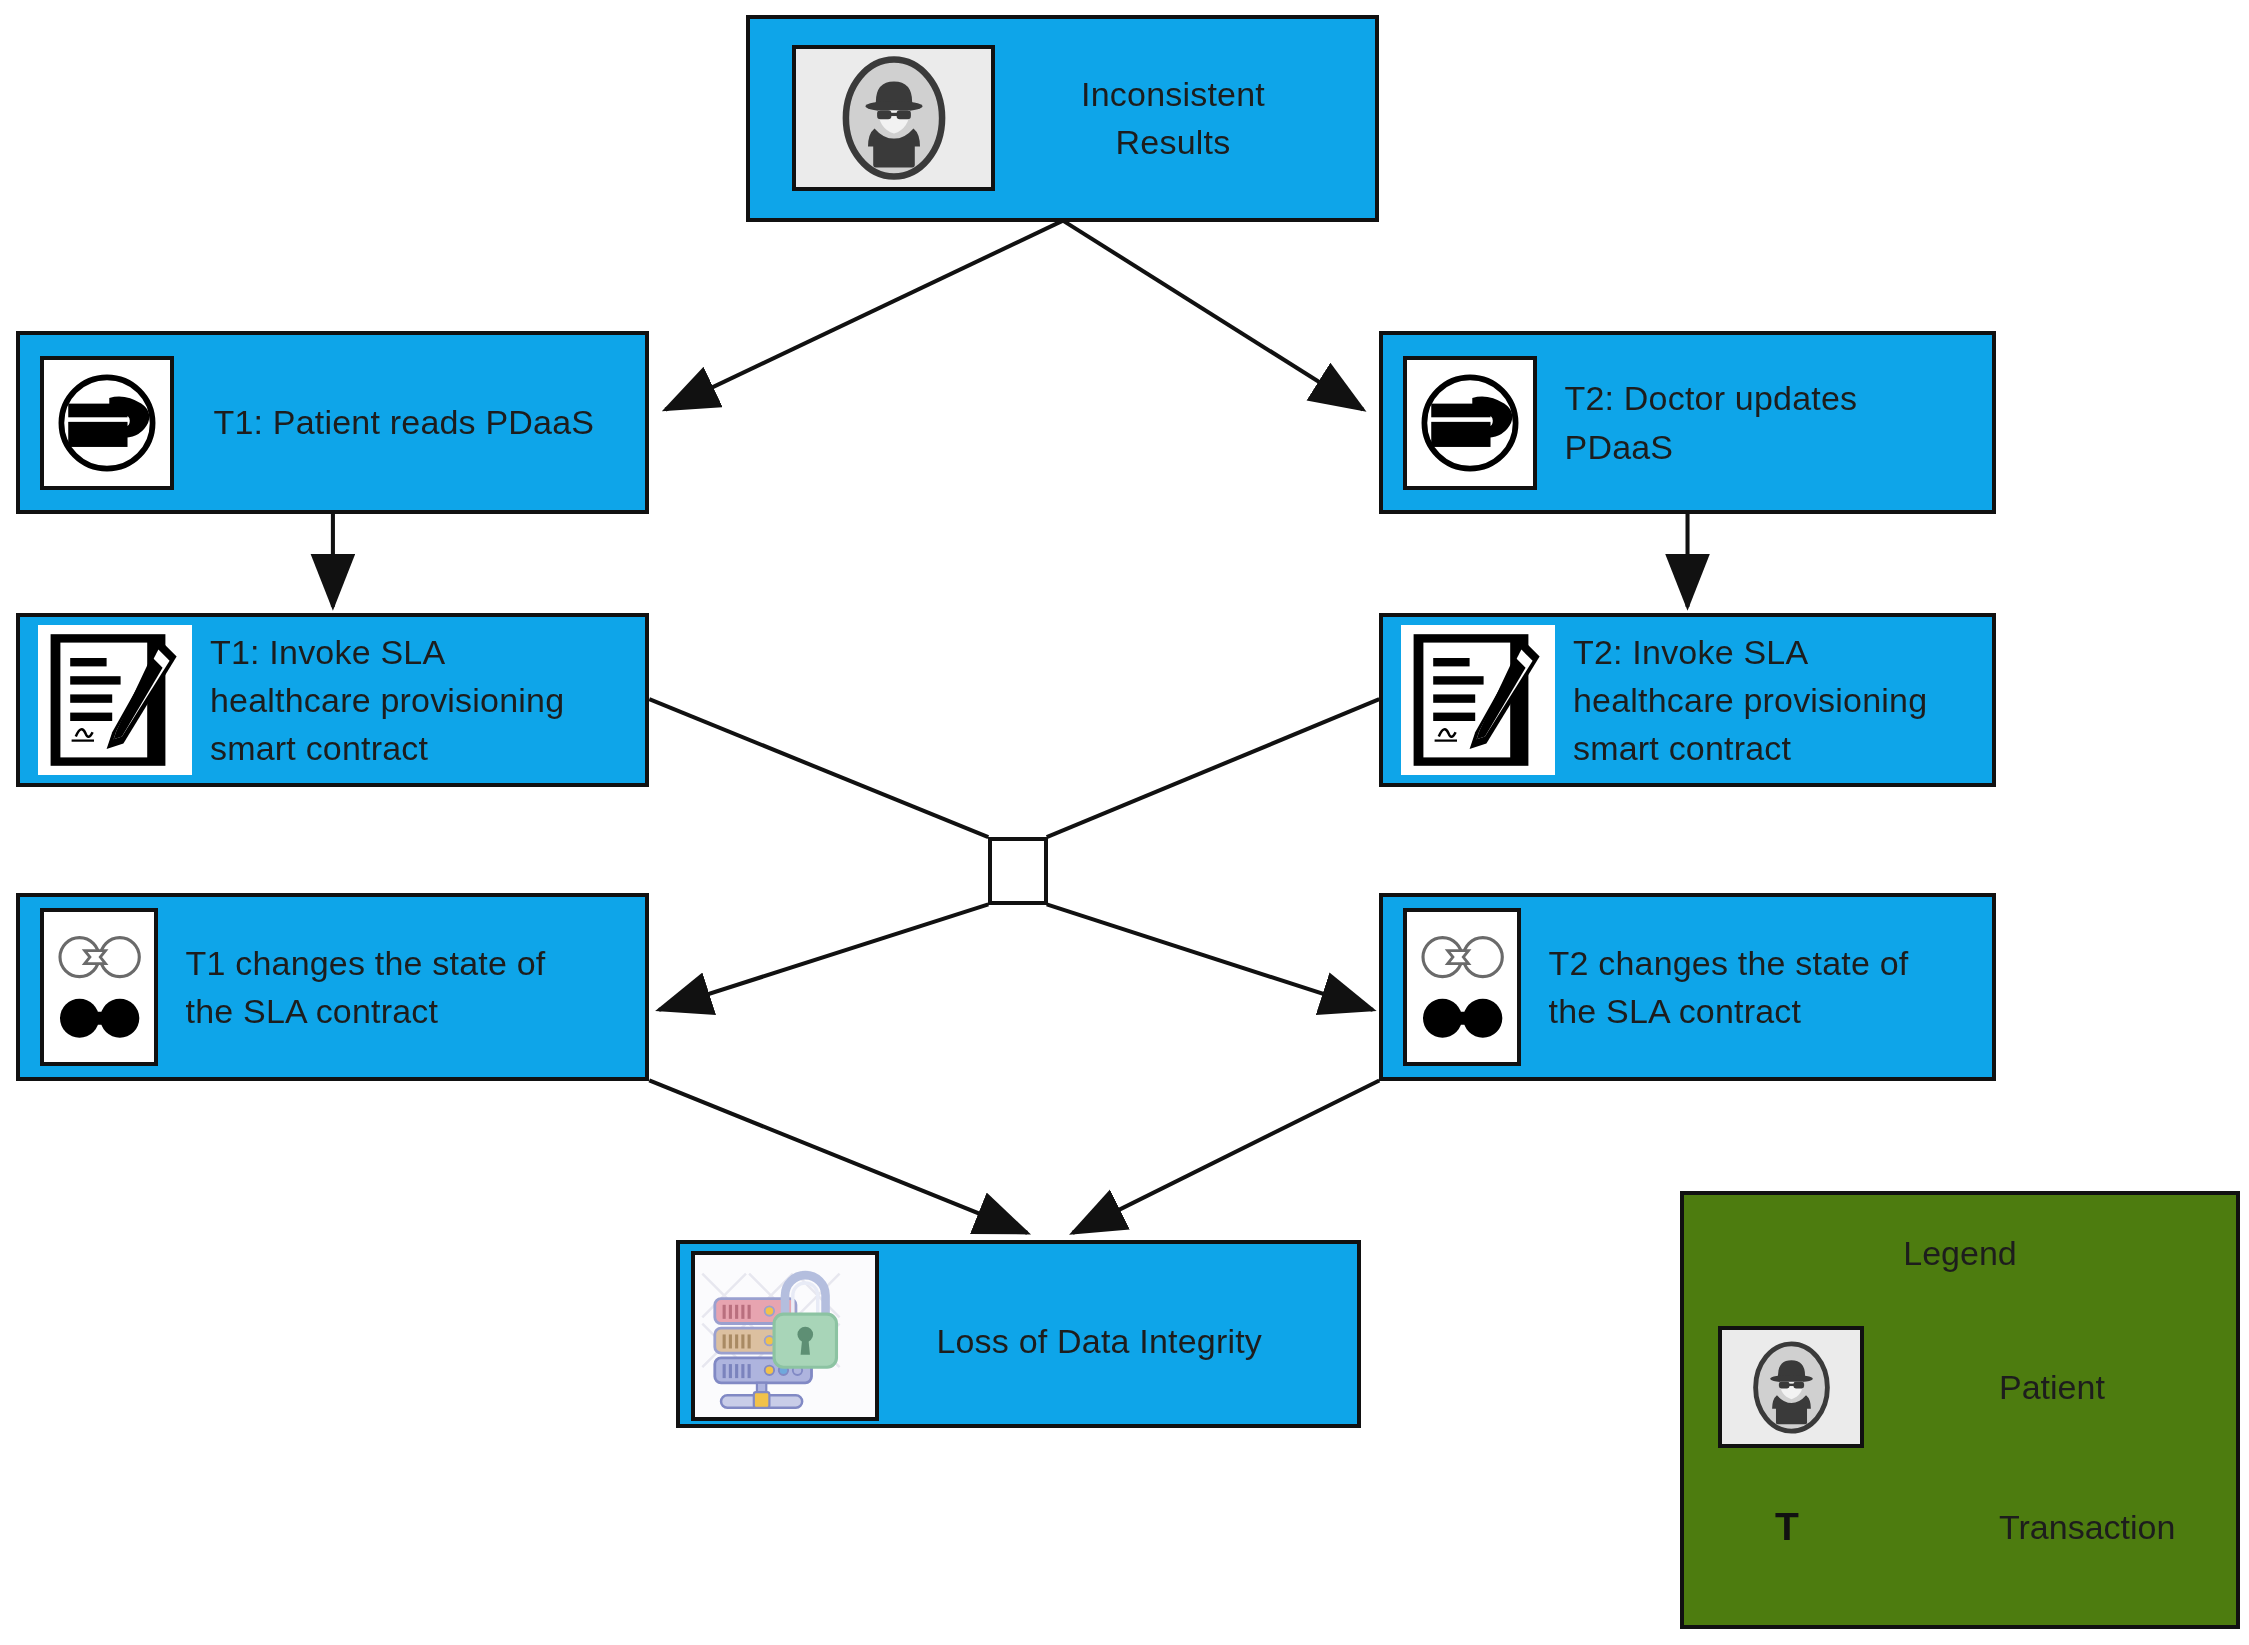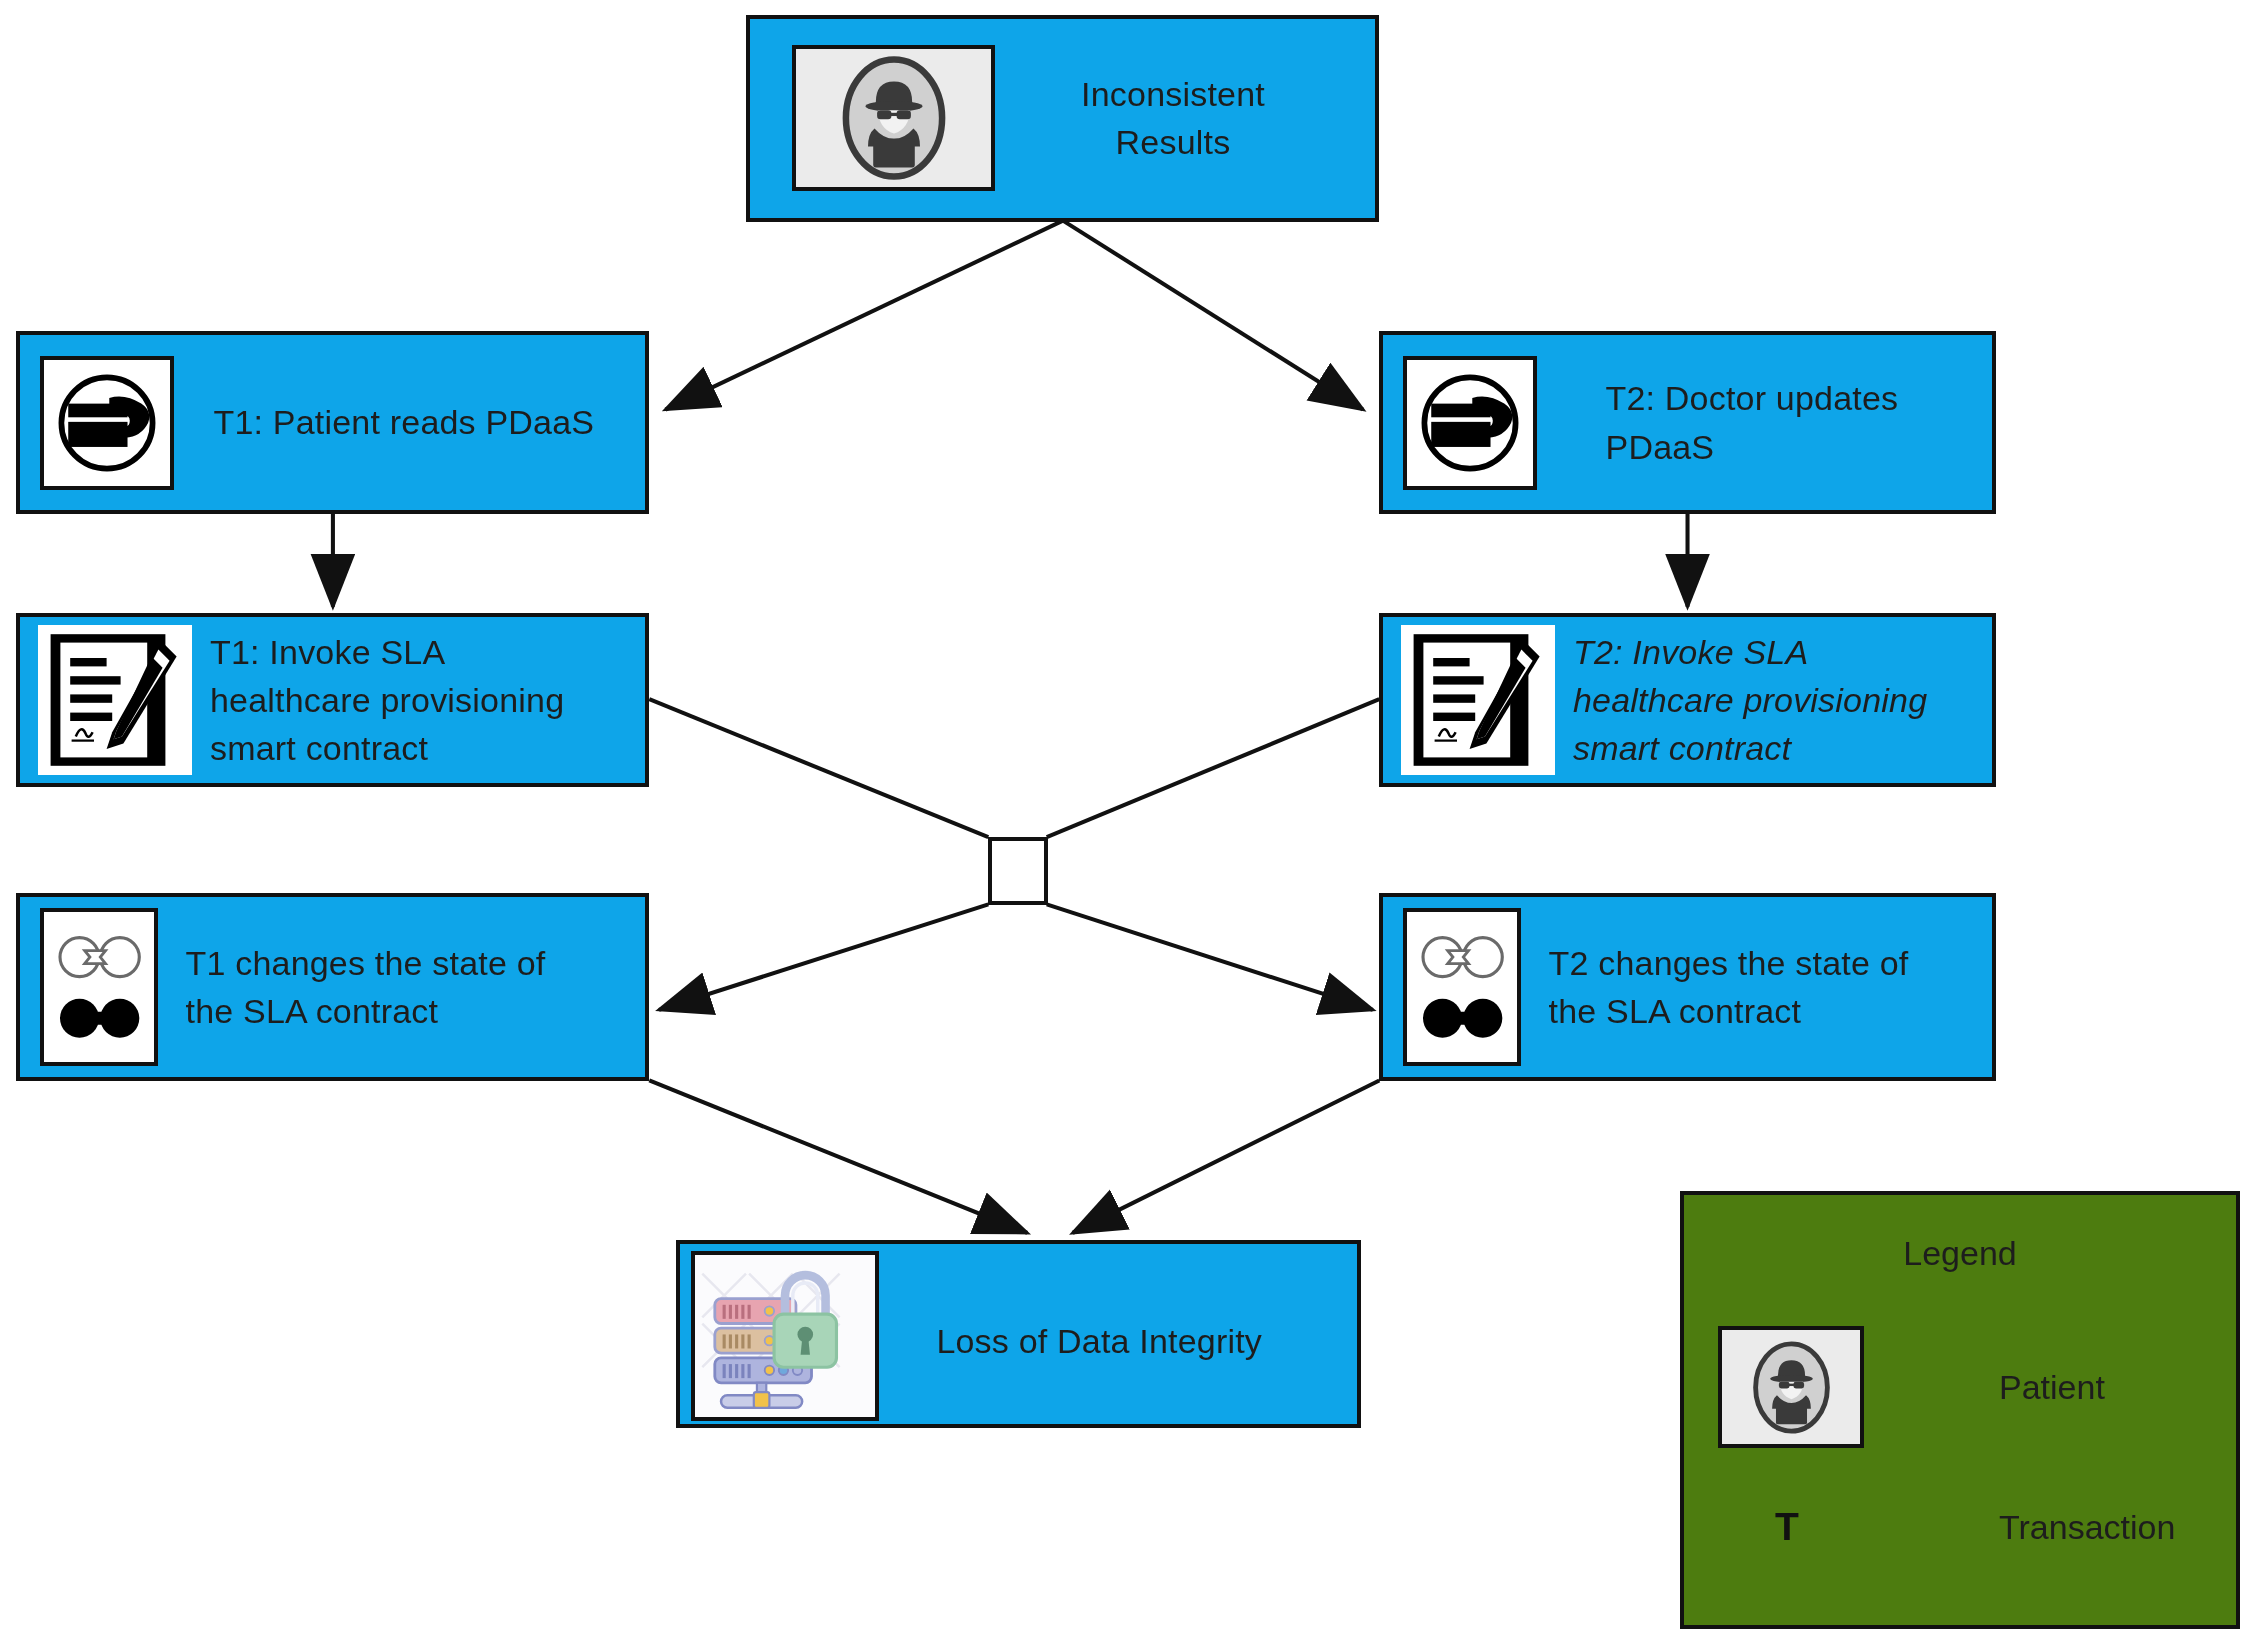--- a/index.html
+++ b/index.html
@@ -90,21 +90,21 @@
         <circle cx="50" cy="50" r="40" fill="#fff" stroke="#000" stroke-width="5"></circle>
         <rect x="16" y="33" width="52" height="12" fill="#000"></rect>
         <rect x="16" y="49" width="52" height="22" fill="#000"></rect>
         <path d="M52 28 Q66 24 80 33 Q90 40 86 50 Q80 62 66 63 L58 63 Q52 63 52 58 Q52 53 58 53 L66 53
                  Q70 53 70 48 Q70 43 64 43 L52 43 Z" fill="#000"></path>
       </svg>
     </div>
     <div class="label" style="padding-left:40px;">T1: Patient reads PDaaS</div>
   </div>
 
-  <div class="node" style="left:1379px;top:331px;width:617px;height:183px;padding:0 0 0 19.5px;gap:41px;">
+  <div class="node" style="left:1379px;top:331px;width:617px;height:183px;padding:0 0 0 19.5px;">
     <div class="iconframe" style="width:134px;height:134px;">
       <svg width="114" height="114" viewBox="0 0 100 100">
         <circle cx="50" cy="50" r="40" fill="#fff" stroke="#000" stroke-width="5"></circle>
         <rect x="16" y="33" width="52" height="12" fill="#000"></rect>
         <rect x="16" y="49" width="52" height="22" fill="#000"></rect>
         <path d="M52 28 Q66 24 80 33 Q90 40 86 50 Q80 62 66 63 L58 63 Q52 63 52 58 Q52 53 58 53 L66 53
                  Q70 53 70 48 Q70 43 64 43 L52 43 Z" fill="#000"></path>
       </svg>
     </div>
     <div class="label" style="padding-left:28px;">
@@ -145,21 +145,21 @@
         <rect x="18" y="33" width="36" height="6" fill="#000"></rect>
         <rect x="18" y="46" width="30" height="6" fill="#000"></rect>
         <rect x="18" y="59" width="30" height="6" fill="#000"></rect>
         <path d="M22 76 q4 -9 7 -2 q2 5 5 -1" stroke="#000" stroke-width="1.8" fill="none"></path>
         <path d="M19 79 h16" stroke="#000" stroke-width="1.6" fill="none"></path>
         <path d="M84 9 L94 19 L56 81 L44 85 L48 73 Z" fill="#000"></path>
         <path d="M81 14 L89 22 L55 76 L49 78 L51 72 Z" fill="#fff"></path>
         <path d="M76 19 L84 27 L55 76 L49 78 L51 72 Z" fill="#000"></path>
       </svg>
     </div>
-    <div class="label" style="padding-left:18px;font-style:italic;">
+    <div class="label" style="padding-left:18px;">
       <div>T2: Invoke SLA</div>
       <div>healthcare  provisioning</div>
       <div>smart contract</div>
     </div>
   </div>
 
   <div class="junction" style="left:988px;top:837px;width:60px;height:68px;"></div>
 
   <div class="node" style="left:16px;top:893px;width:633px;height:188px;padding:0 0 0 19.5px;">
     <div class="iconframe" style="width:118px;height:158px;">

